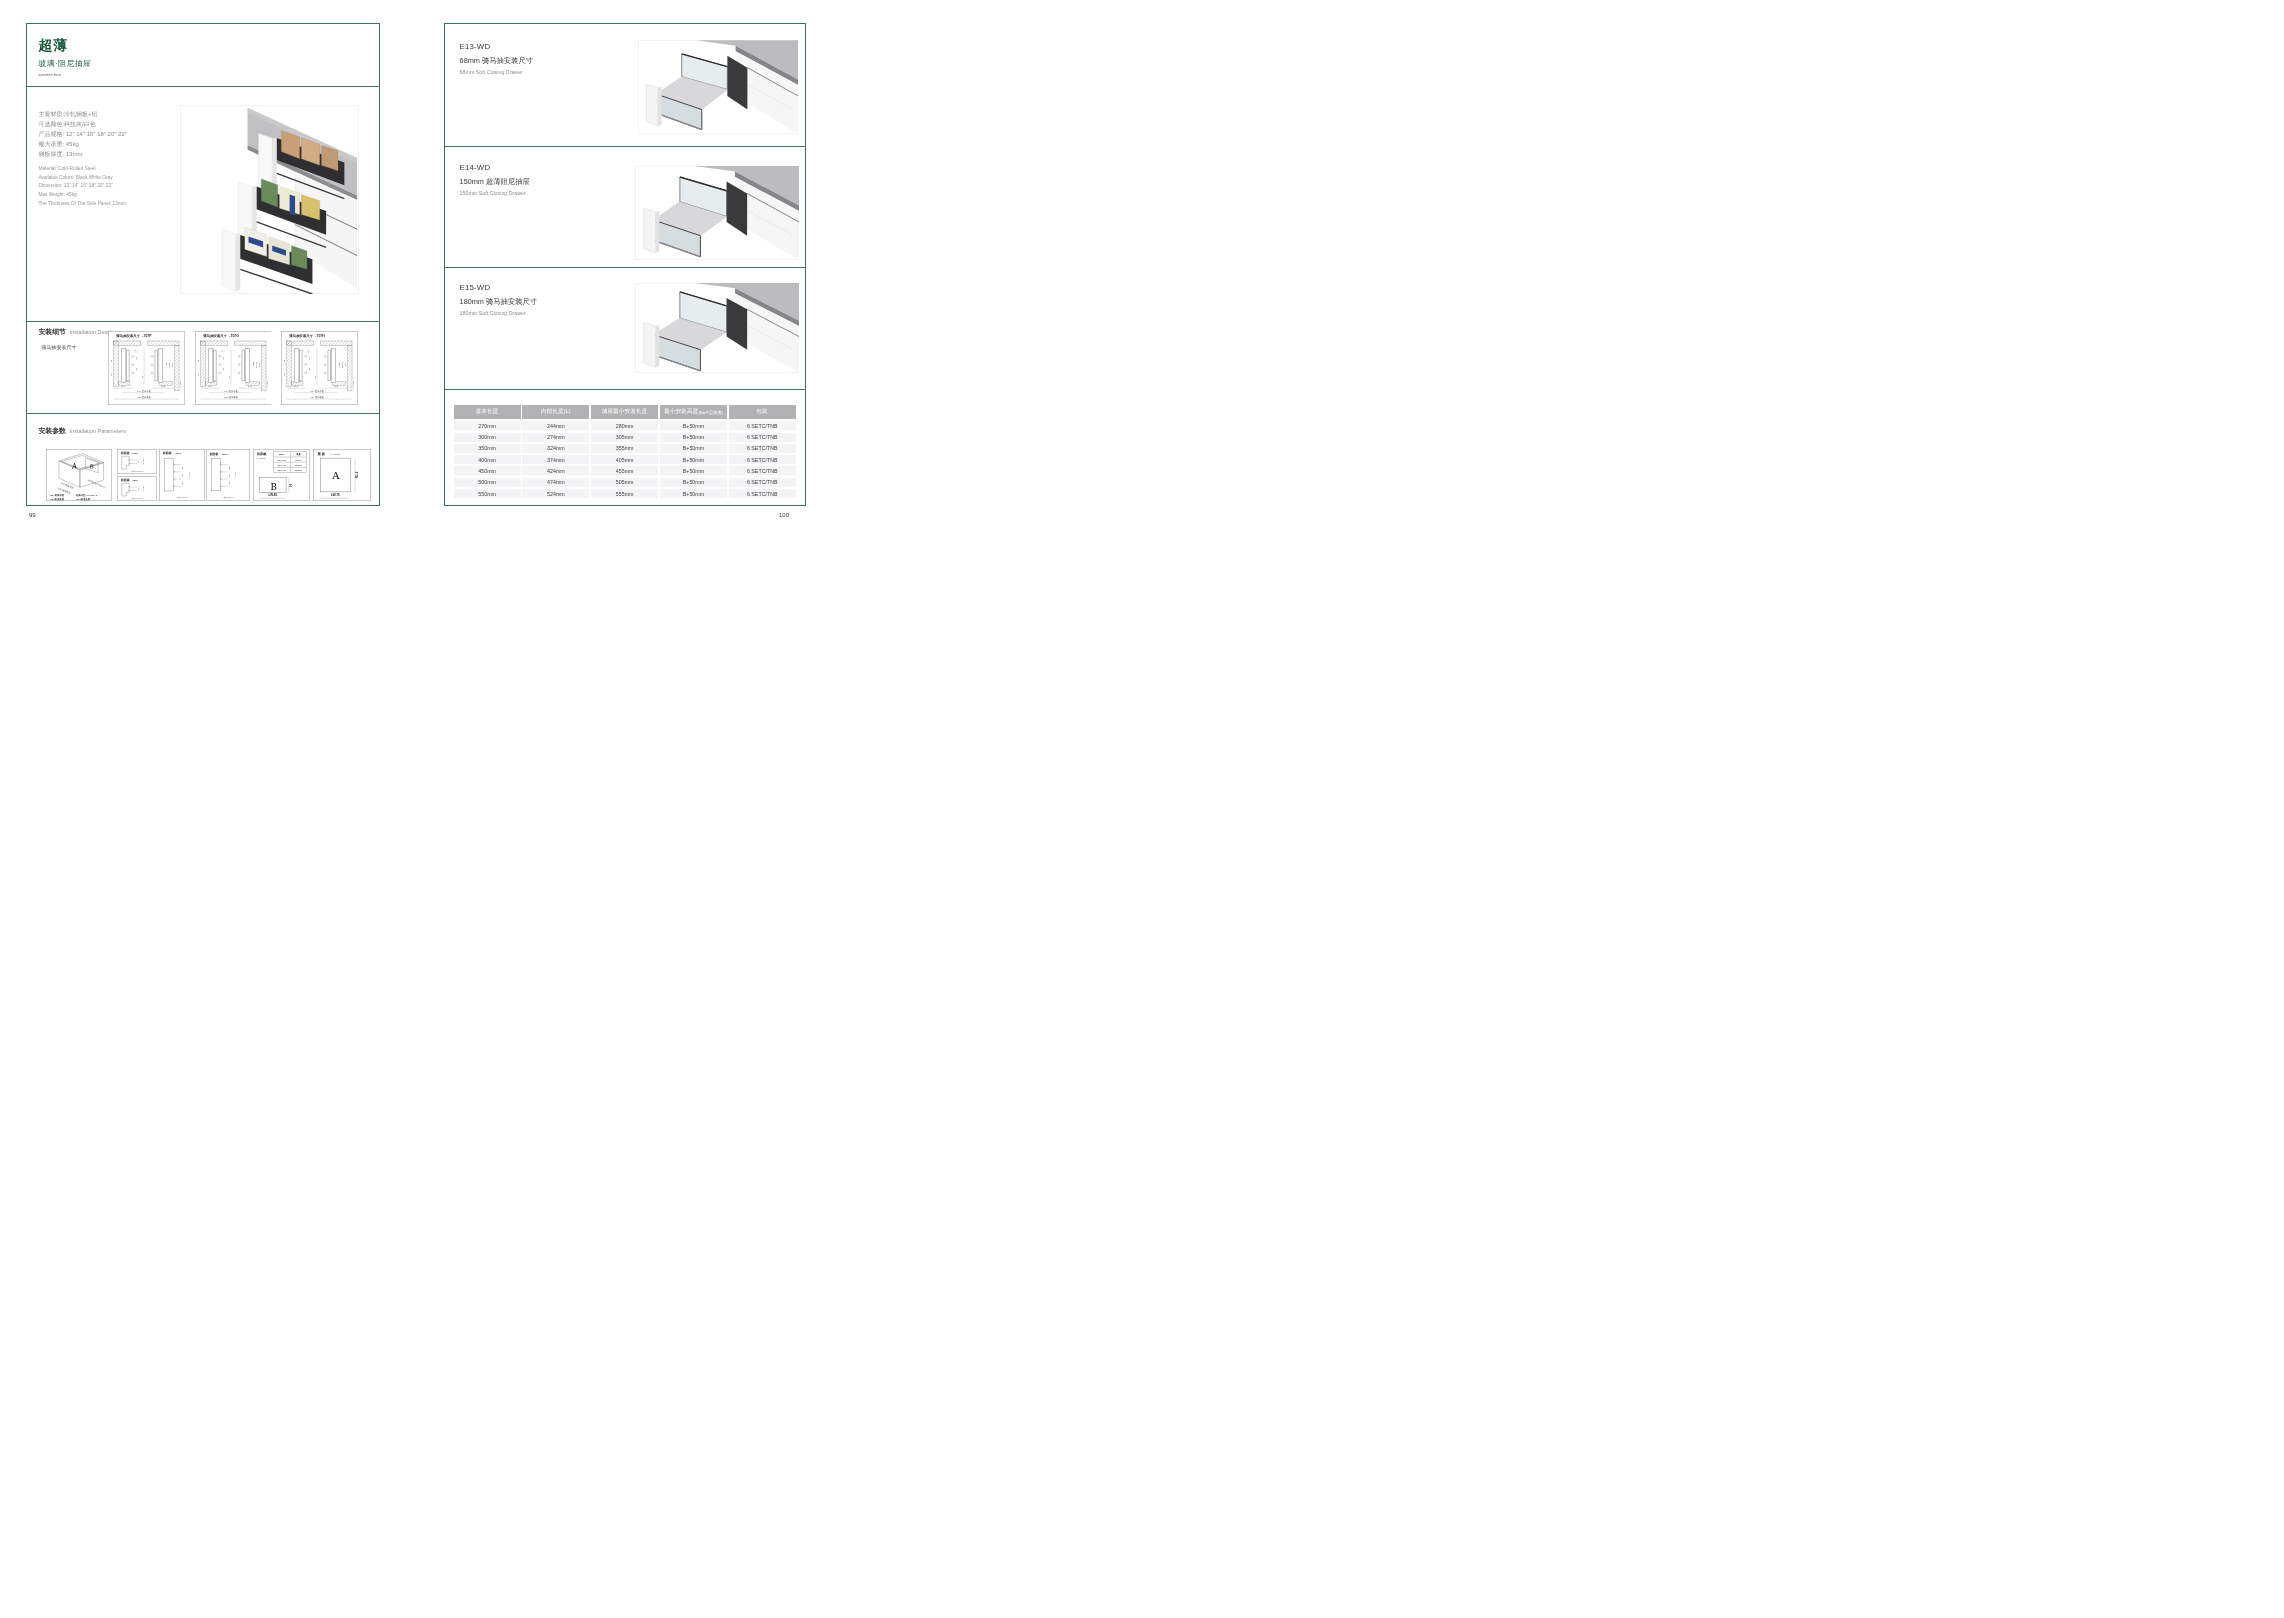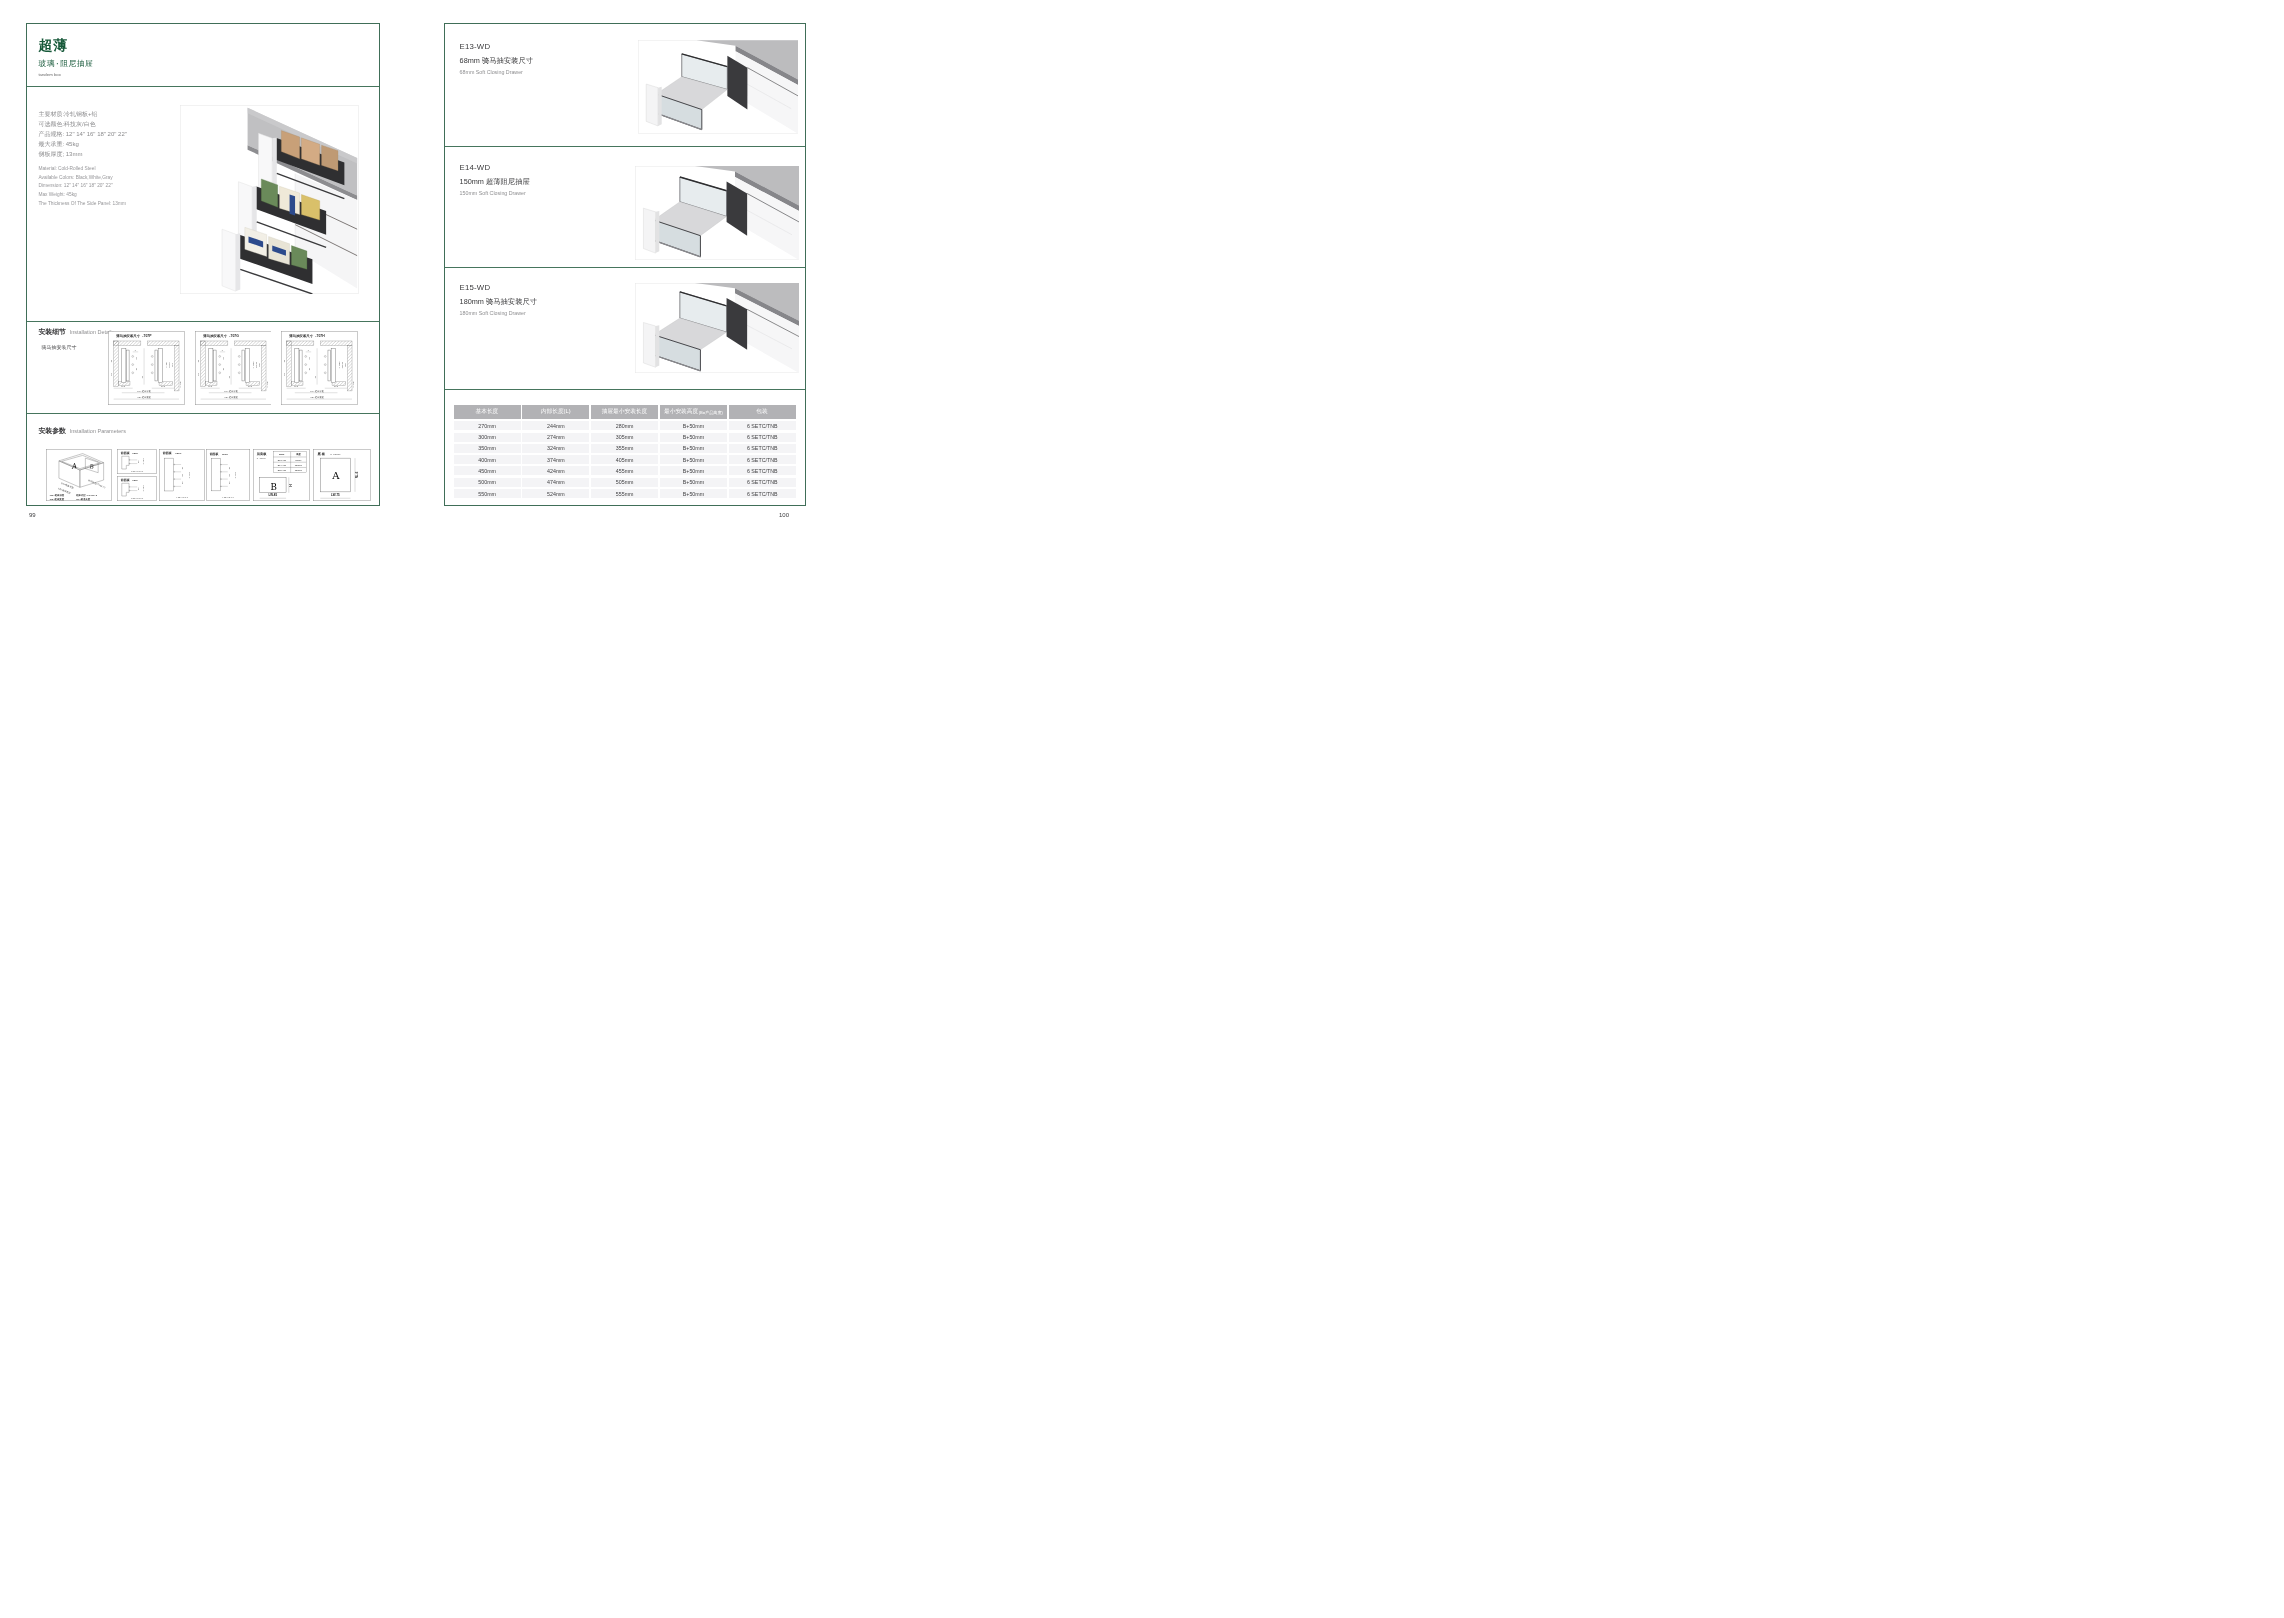--- a/index.html
+++ b/index.html
@@ -5,21 +5,21 @@
   html,body{margin:0;padding:0;background:#fff;}
   body{width:827px;height:539px;position:relative;overflow:hidden;
        font-family:"Liberation Sans", sans-serif;color:#3b3b3d;}
   .abs{position:absolute;}
   .page{position:absolute;top:23px;height:481px;border:0.5px solid #406e58;background:#fff;}
   .page-left{left:26px;width:352px;}
   .page-right{left:444px;width:360px;}
   .hr{position:absolute;left:0;right:0;height:0.5px;background:#46755d;}
   
   .lp-title{left:11.4px;top:12.8px;font-size:14px;font-weight:bold;color:#17593a;letter-spacing:0.9px;}
-  .lp-subtitle{left:11.4px;top:34px;font-size:7.8px;color:#17593a;letter-spacing:0.5px;font-family:Liberation Mono, monospace;}
+  .lp-subtitle{left:11.4px;top:34px;font-size:7.8px;color:#17593a;letter-spacing:0.5px;}
   .lp-tagline{left:11.4px;top:48px;font-size:4.3px;color:#6a6a6a;}
   
   .spec-cn{left:11.4px;top:85px;font-size:6px;line-height:10px;color:#8b8b8d;}
   .spec-en{left:11.4px;top:141px;font-size:4.8px;line-height:8.7px;color:#97979a;}
   
   .sec-head{font-size:6.9px;font-weight:bold;color:#3a3a3c;}
   .sec-head .en{font-size:5.5px;font-weight:normal;color:#909092;margin-left:3.7px;}
   .sec-sub{font-size:5px;color:#4a4a4c;}
   
   .idp-row{left:81px;top:307px;width:250px;height:74px;display:flex;gap:10px;}

